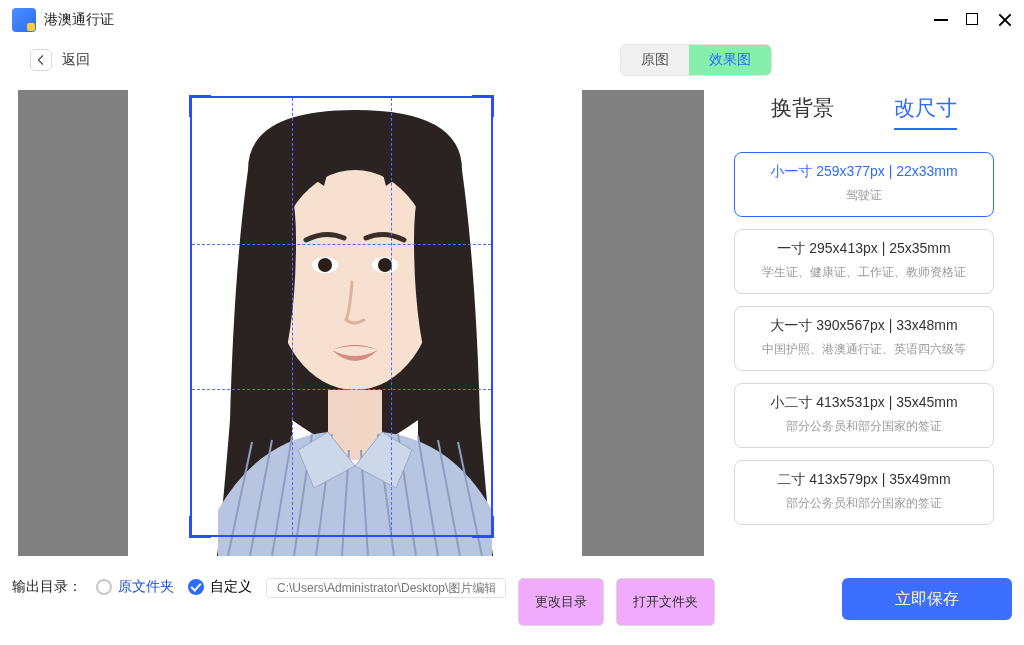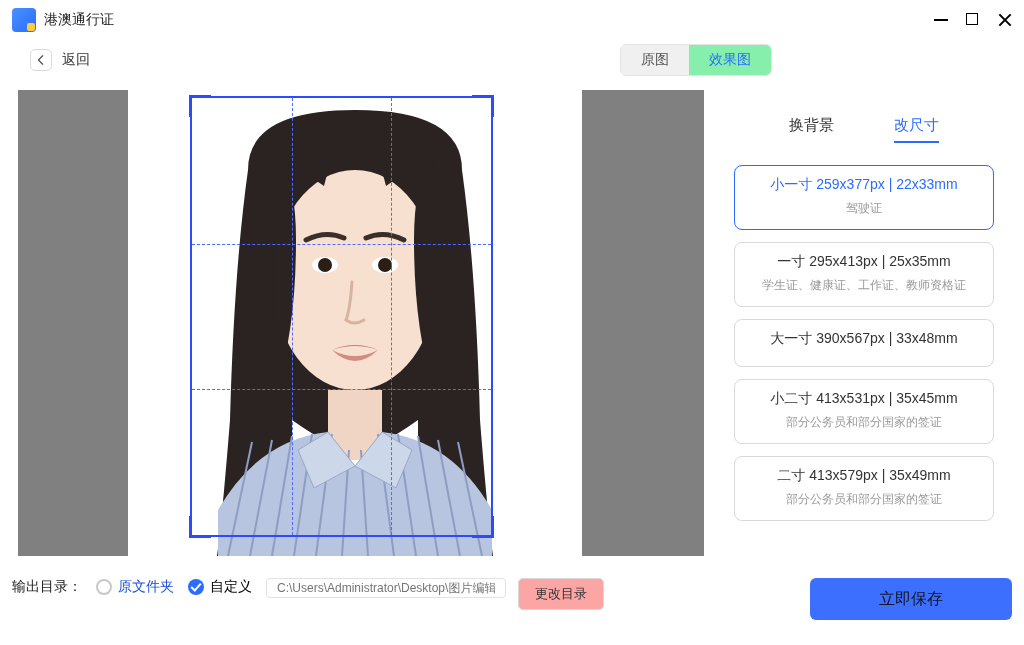--- a/index.html
+++ b/index.html
@@ -39,39 +39,39 @@
 .cc-tl { top: -3px; left: -3px; border-right: none; border-bottom: none; }
 .cc-tr { top: -3px; right: -3px; border-left: none; border-bottom: none; }
 .cc-bl { bottom: -3px; left: -3px; border-right: none; border-top: none; }
 .cc-br { bottom: -3px; right: -3px; border-left: none; border-top: none; }
 .grid-v, .grid-h { position: absolute; border: 0 dashed #4f6bff; }
 .grid-v { top: 0; bottom: 0; border-left-width: 1px; }
 .grid-h { left: 0; right: 0; border-top-width: 1px; }
 
 .sidebar { width: 260px; margin-left: 30px; }
 .side-tabs { display: flex; gap: 60px; justify-content: center; padding-top: 4px; margin-bottom: 22px; }
-.side-tab { font-size: 15px; color: #333; cursor: pointer; padding-bottom: 6px; margin-top: 22px; }
+.side-tab { font-size: 21px; color: #333; cursor: pointer; padding-bottom: 6px; }
 .side-tab.active { color: #2b6cff; border-bottom: 2.5px solid #2b6cff; }
 
 .size-card { border: 1px solid #d9d9d9; border-radius: 8px; padding: 10px 12px 12px; margin-bottom: 12px; text-align: center; cursor: pointer; }
 .size-card.selected { border: 1.5px solid #2b6cff; }
 .size-title { font-size: 14px; color: #333; margin-bottom: 6px; }
 .size-card.selected .size-title { color: #2b6cff; }
 .size-desc { font-size: 12px; color: #9a9a9a; }
 
 .footer { height: 56px; display: flex; align-items: flex-start; padding: 0 12px; }
 .footer-label { font-size: 14px; color: #222; font-weight: 500; margin-right: 14px; }
 .radio-opt { display: flex; align-items: center; gap: 6px; margin-right: 14px; cursor: pointer; font-size: 14px; }
 .radio-opt.muted { color: #1d4ed8; }
 .radio { width: 16px; height: 16px; border-radius: 50%; border: 2px solid #c8c8c8; display: inline-block; }
 .radio.checked { border: none; background: #2b6cff; position: relative; }
 .radio.checked::after { content: ""; position: absolute; left: 4.5px; top: 1.5px; width: 4px; height: 8px; border: solid #fff; border-width: 0 2px 2px 0; transform: rotate(42deg); }
 .path-input { width: 240px; height: 20px; border: 1px solid #e2e2e2; border-radius: 4px; padding: 0 10px; font-size: 12px; color: #c4c4c4; }
-.small-btn { height: 32px; padding: 0 16px; border: 1px solid #d9d9d9; background: #fca5a5; border-radius: 5px; font-size: 13px; color: #333; cursor: pointer; margin-left: 12px; }
-.save-btn { margin-left: auto; width: 202px; height: 42px; background: #3d6fff; color: #0f172a; border: none; border-radius: 6px; font-size: 16px; cursor: pointer; }
+.small-btn { height: 48px; padding: 0 16px; border: 1px solid #d9d9d9; background: #f0abfc; border-radius: 5px; font-size: 13px; color: #333; cursor: pointer; margin-left: 12px; }
+.save-btn { margin-left: auto; width: 170px; height: 42px; background: #3d6fff; color: #fef9c3; border: none; border-radius: 6px; font-size: 16px; cursor: pointer; }
 </style>
 </head>
 <body>
 
 <div class="titlebar">
   <div class="app-icon"></div>
   <div class="app-title">港澳通行证</div>
   <div class="win-controls">
     <div class="win-btn">
         <div class="win-min"></div>
@@ -169,20 +169,21 @@
     <div class="size-card selected">
       <div class="size-title">小一寸 259x377px | 22x33mm</div>
       <div class="size-desc">驾驶证</div>
     </div>
     <div class="size-card">
       <div class="size-title">一寸 295x413px | 25x35mm</div>
       <div class="size-desc">学生证、健康证、工作证、教师资格证</div>
     </div>
     <div class="size-card">
       <div class="size-title">大一寸 390x567px | 33x48mm</div>
+      <div class="size-desc">中国护照、港澳通行证、英语四六级等</div>
     </div>
     <div class="size-card">
       <div class="size-title">小二寸 413x531px | 35x45mm</div>
       <div class="size-desc">部分公务员和部分国家的签证</div>
     </div>
     <div class="size-card">
       <div class="size-title">二寸 413x579px | 35x49mm</div>
       <div class="size-desc">部分公务员和部分国家的签证</div>
     </div>
   </div>
@@ -193,14 +194,15 @@
   <div class="radio-opt muted">
     <span class="radio"></span>
     <span>原文件夹</span>
   </div>
   <div class="radio-opt">
     <span class="radio checked"></span>
     <span style="font-weight:500">自定义</span>
   </div>
   <input class="path-input" readonly="" placeholder="C:\Users\Administrator\Desktop\图片编辑" style="">
   <button class="small-btn">更改目录</button>
+  <button class="small-btn">打开文件夹</button>
   <button class="save-btn">立即保存</button>
 </div>
 
 </body></html>

